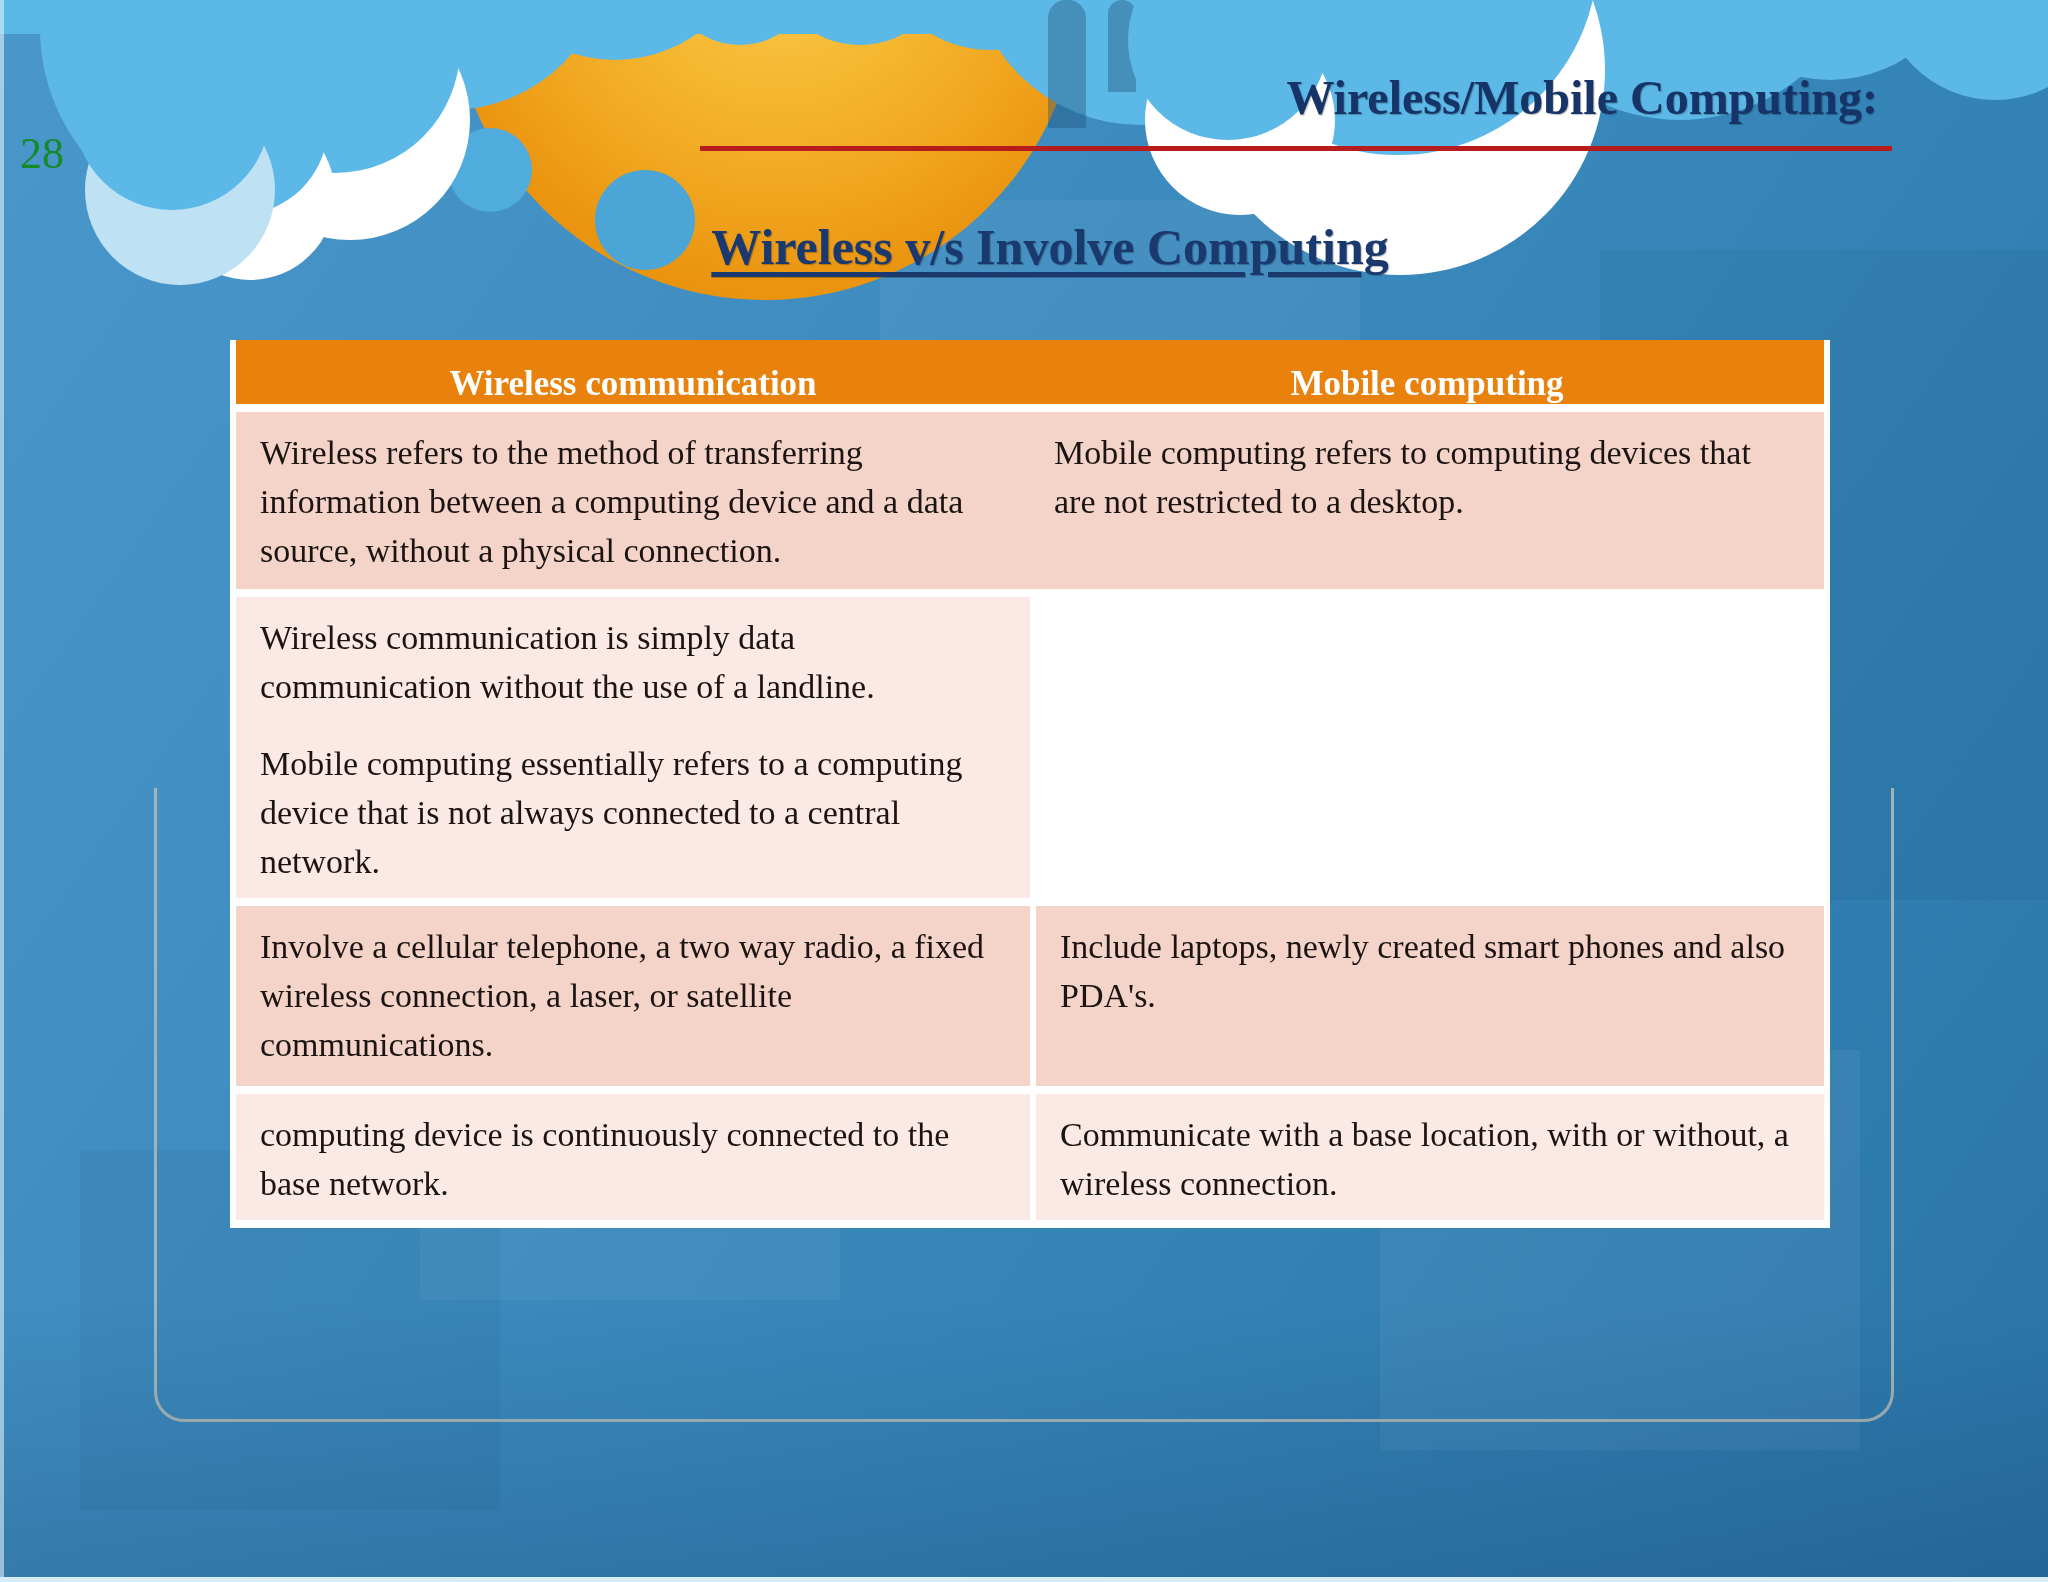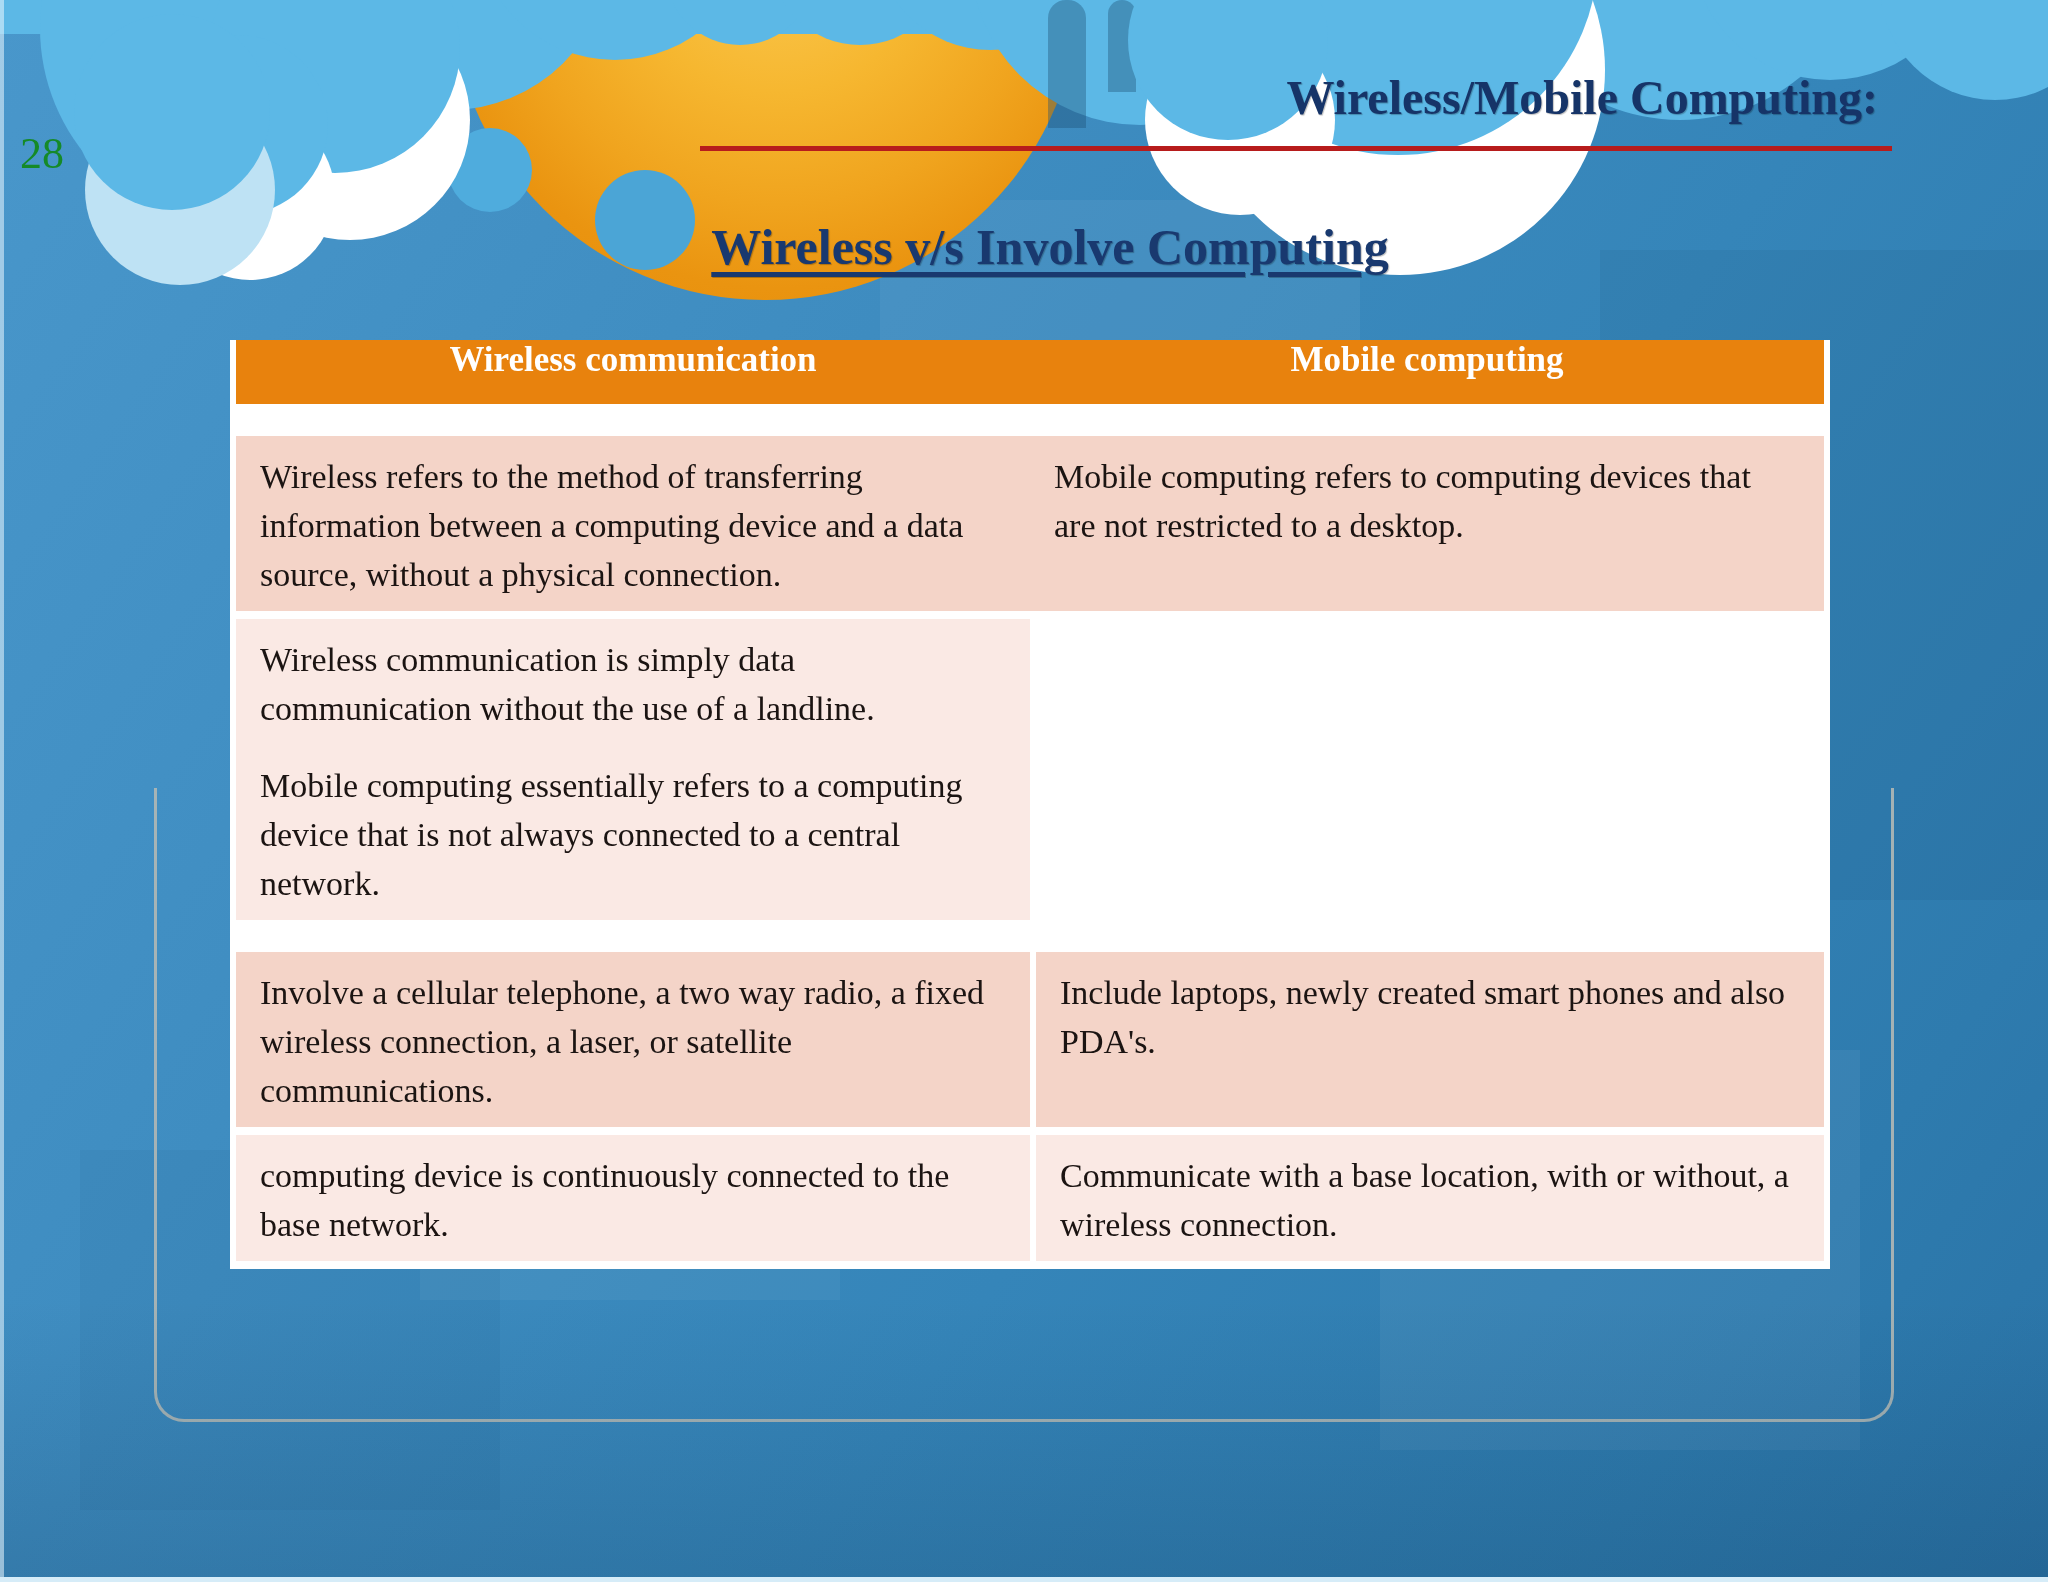--- a/index.html
+++ b/index.html
@@ -71,24 +71,24 @@
     color:#19396F; text-decoration:underline; text-decoration-thickness:5px; text-underline-offset:8px;
     text-shadow:1px 1px 1px rgba(0,0,0,.25); }
 
   
   .outline{ left:154px; top:788px; width:1740px; height:634px;
     border:3px solid rgba(178,184,181,.9); border-top:none;
     border-bottom-left-radius:30px; border-bottom-right-radius:30px; }
 
   
   .cmp-table{ left:230px; top:340px; width:1600px; background:#FFFFFF; padding:0 6px 8px 6px; }
-  .thead{ display:flex; background:#E8820D; height:64px; align-items:flex-start; }
+  .thead{ display:flex; background:#E8820D; height:64px; align-items:flex-end; }
   .th{ width:50%; text-align:center; color:#FFFFFF; font-size:35px; font-weight:bold; }
   .trow{ display:flex; margin-top:8px; }
-  .trow.dark .td{ background:#F4D4C8;margin-top:24px; }
+  .trow.dark .td{ background:#F4D4C8; }
   .trow.light .td{ background:#FAE9E4; }
   .td{ width:50%; padding:16px 24px 12px 24px; font-size:34px; line-height:49px; color:#1B1412; }
   .trow.divided .td + .td{ border-left:6px solid #FFFFFF; }
   .r1{ min-height:177px; } .r2{ min-height:167px;flex-direction:column; } .r3{ min-height:180px; } .r4{ min-height:122px; }
 
   
   .edge-left{ left:0; top:0; width:4px; height:1582px; background:rgba(235,248,255,.55); }
   .edge-bottom{ left:0; top:1577px; width:2048px; height:5px; background:#D6ECF8; }
 </style>
 </head>

